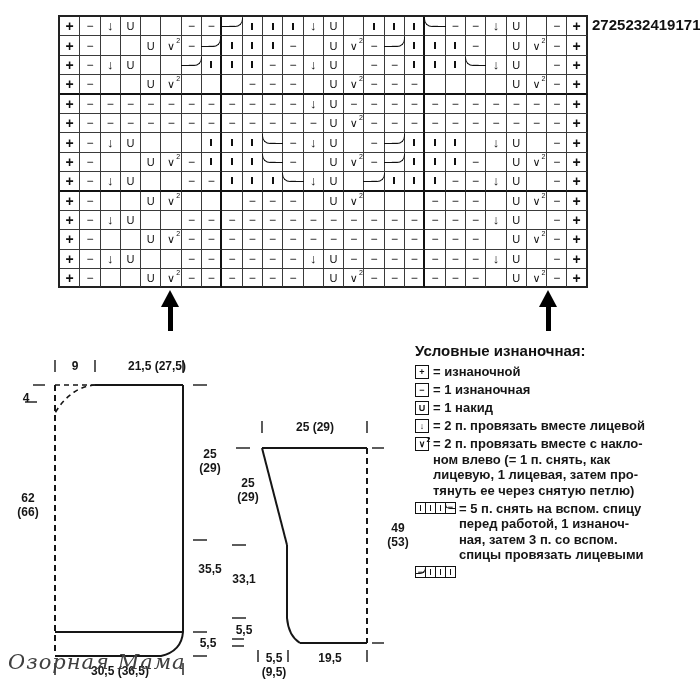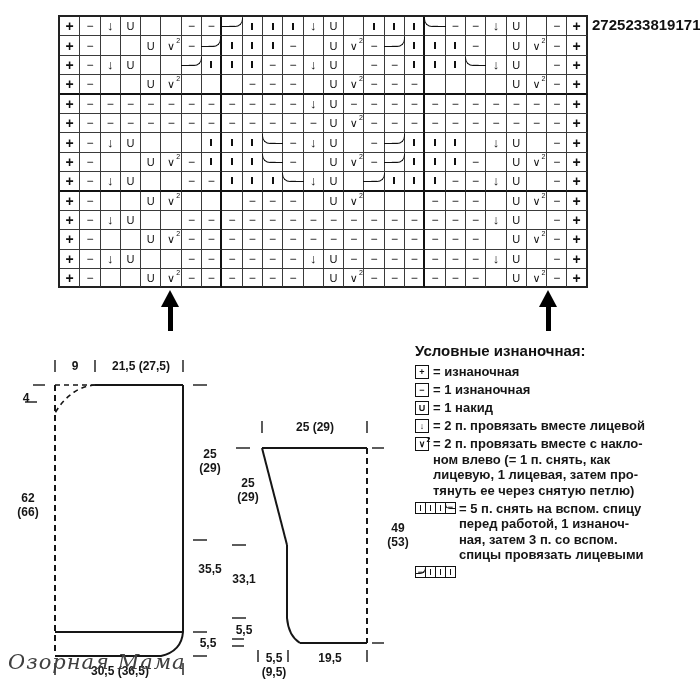--- a/index.html
+++ b/index.html
@@ -1046,21 +1046,21 @@
         <span class="g">−</span>
       </div>
       <div class="cell lastcol lastrow">
         <span class="g plus">+</span>
       </div>
     </div>
   <div id="rownums">
       <div>27</div>
       <div>25</div>
       <div>23</div>
-      <div>38</div>
+      <div>24</div>
       <div>19</div>
       <div>17</div>
       <div>15</div>
       <div>13</div>
       <div>11</div>
       <div>9</div>
       <div>7</div>
       <div>5</div>
       <div>3</div>
       <div>1</div>
@@ -1093,21 +1093,21 @@
         <path d="M10,47 h12"></path>
       <path d="M178,30 h14"></path>
         <path d="M178,185 h14"></path>
         <path d="M178,277 h14"></path>
         <path d="M178,301 h14"></path>
       <path d="M40,308 V320"></path>
         <path d="M168,308 V320"></path>
     </g>
   </svg>
   <div class="lbl" style="left:61px;top:360px;width:28px;">9</div>
-  <div class="lbl" style="left:96px;top:360px;width:90px;">21,5 (27,5)</div>
+  <div class="lbl" style="left:96px;top:360px;width:90px;text-align:right;">21,5 (27,5)</div>
   <div class="lbl" style="left:18px;top:392px;width:16px;">4</div>
   <div class="lbl" style="left:8px;top:492px;width:40px;"><span>62</span><br><span>(66)</span></div>
   <div class="lbl" style="left:192px;top:448px;width:36px;"><span>25</span><br><span>(29)</span></div>
   <div class="lbl" style="left:190px;top:563px;width:40px;">35,5</div>
   <div class="lbl" style="left:190px;top:637px;width:36px;">5,5</div>
   <div class="lbl" style="left:68px;top:665px;width:104px;">30,5 (36,5)</div>
 
   <svg style="left:228px;top:418px;" width="175" height="262" viewBox="0 0 175 262">
     <g stroke="#161616" fill="none" stroke-width="2">
       <path d="M34,30 H139"></path>
@@ -1143,21 +1143,21 @@
 
   <div id="legend">
     <h3>Условные изнаночная:</h3>
     <div id="legend-items">
         <div class="litem">
           <span class="sym">
             <span class="lbox">
               <span class="g plus">+</span>
             </span>
           </span>
-          <span class="txt">= изнаночная</span>
+          <span class="txt">= изнаночной</span>
         </div>
         <div class="litem">
           <span class="sym">
             <span class="lbox">
               <span class="g">−</span>
             </span>
           </span>
           <span class="txt">= 1 изнаночная</span>
         </div>
         <div class="litem">

